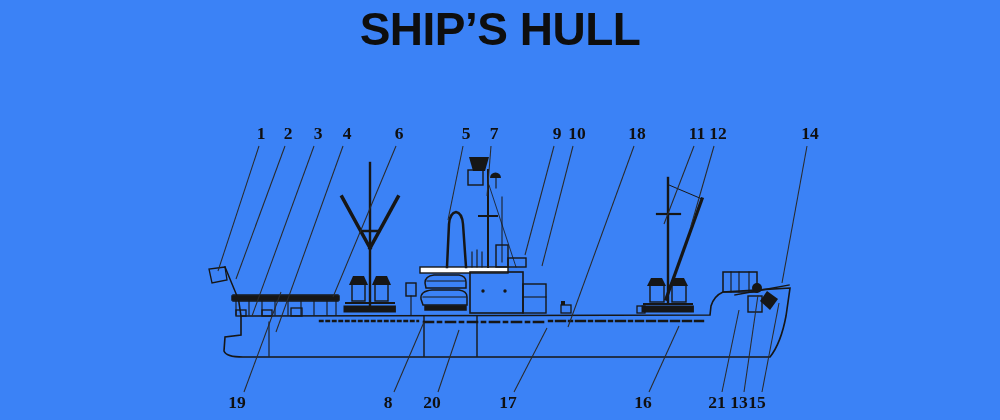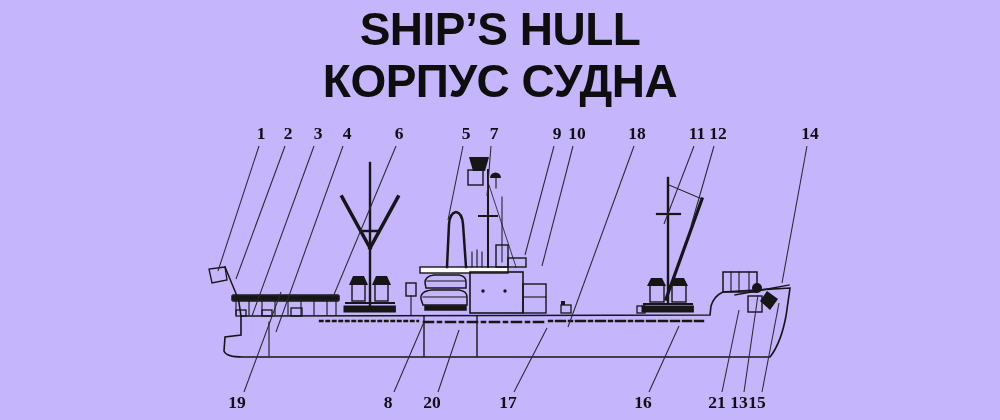--- a/index.html
+++ b/index.html
@@ -1,17 +1,17 @@
 <!DOCTYPE html>
 <html><head>
 <meta charset="utf-8">
 <style>
   html,body{margin:0;padding:0;background:#fff;}
   .canvas{
-    position:relative;width:1000px;height:420px;background:#c4b5fd;
+    position:relative;width:1000px;height:420px;background:#3b82f6;
     font-family:"Liberation Sans",sans-serif;overflow:hidden;
   }
   .title-block{
     position:absolute;top:4px;left:0;width:100%;text-align:center;
     color:#0e0e0e;line-height:1.12;pointer-events:none;
   }
   .title-line{
     font-size:46px;font-weight:700;letter-spacing:-0.5px;
     font-family:"Liberation Sans",sans-serif;
   }
@@ -25,21 +25,20 @@
     font-weight:bold;font-size:17.5px;fill:#101010;text-anchor:middle;
   }
 </style>
 </head>
 <body>
 
 <div class="canvas">
 
   <div class="title-block">
     <div class="title-line">SHIP’S HULL</div>
-    <div class="title-line">КОРПУС СУДНА</div>
   </div>
 
   <svg id="diagram" width="1000" height="420" viewBox="0 0 1000 420">
 
     <g class="ship-stroke">
 
       <path d="M 238,296 L 241,316 L 241,335 L 225,337 L 224,351
                Q 226,357 243,357 L 770,357
                Q 781,343 786,316 L 790,288
                L 723,292 Q 714,296 711,306 L 710,315

